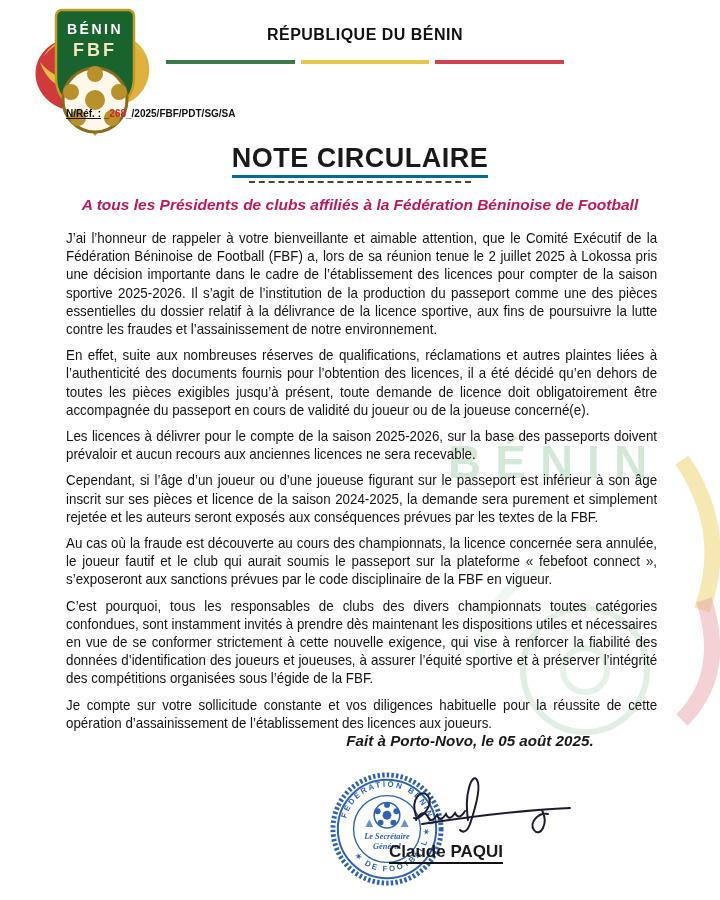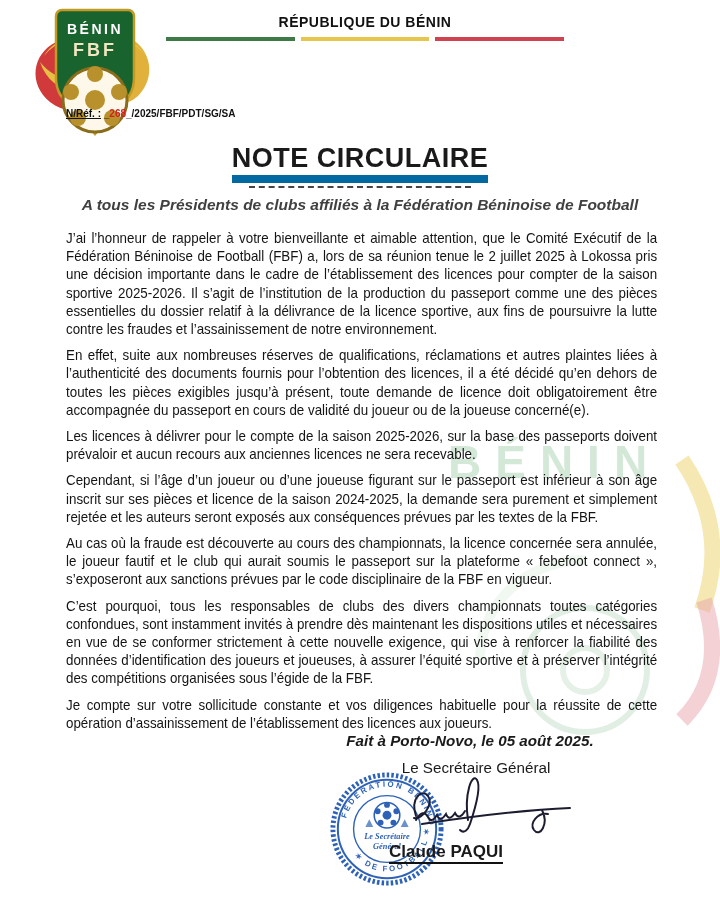--- a/index.html
+++ b/index.html
@@ -7,36 +7,36 @@
     position:relative;width:720px;height:900px;margin:0 auto;
     background:#ffffff;overflow:hidden;
     font-family:"Liberation Sans", sans-serif;color:#1a1a1a;
   }
   
   .watermark{position:absolute;left:420px;top:420px;width:300px;height:320px;z-index:0;pointer-events:none;}
   .content{position:relative;z-index:1;}
   
   .logo{position:absolute;left:26px;top:4px;width:138px;height:140px;}
   .header-text{position:absolute;left:30px;right:20px;top:10px;text-align:center;}
-  .republic{font-size:14px;font-weight:bold;letter-spacing:.5px;color:#111;margin:4px;}
+  .republic{font-size:16px;font-weight:bold;letter-spacing:.5px;color:#111;margin:16px;}
   .tricolor{width:398px;margin:7px auto 6px auto;display:flex;gap:6px;}
   .tricolor span{height:4px;flex:1;}
   .federation{font-size:25px;font-weight:bold;letter-spacing:.6px;color:#1c1c1c;margin:0;}
   .association{font-size:8.8px;font-weight:bold;letter-spacing:.15px;color:#3a3a3a;margin-top:5px;}
   
   .ref-line{position:absolute;left:66px;top:108px;font-size:10px;font-weight:bold;color:#111;}
   .ref-label{text-decoration:underline;}
   .ref-number{color:#d21f1f;}
   
   .title-wrap{position:absolute;left:0;right:0;top:143px;text-align:center;}
   .doc-title{display:inline-block;font-size:27px;font-weight:bold;letter-spacing:.5px;
-    border-bottom:8px solid #0369a1;padding-bottom:1px;margin:0;}
+    border-bottom:3px solid #0369a1;padding-bottom:1px;margin:0;}
   .title-dash{width:222px;margin:3px auto 0 auto;border-top:2px dashed #444;}
   .addressee{position:absolute;left:0;right:0;top:196px;text-align:center;
-    font-size:15.5px;font-weight:bold;font-style:italic;color:#404040;}
+    font-size:15.5px;font-weight:bold;font-style:italic;color:#be185d;}
   
   .paragraphs{position:absolute;left:66px;top:229px;width:646px;
     transform:scaleX(0.915);transform-origin:0 0;
     font-size:14.6px;line-height:18.2px;text-align:justify;color:#141414;}
   .paragraphs p{margin:0 0 8px 0;}
   
   .closing{position:absolute;left:0;top:726px;width:720px;height:150px;}
   .place-date{position:absolute;left:318px;top:6px;width:304px;text-align:center;
     font-size:15.2px;font-style:italic;font-weight:bold;}
   .sig-title{position:absolute;left:340px;top:33px;width:272px;text-align:center;font-size:15.2px;}
@@ -111,21 +111,20 @@
       <p>En effet, suite aux nombreuses réserves de qualifications, réclamations et autres plaintes liées à l’authenticité des documents fournis pour l’obtention des licences, il a été décidé qu’en dehors de toutes les pièces exigibles jusqu’à présent, toute demande de licence doit obligatoirement être accompagnée du passeport en cours de validité du joueur ou de la joueuse concerné(e).</p>
       <p>Les licences à délivrer pour le compte de la saison 2025-2026, sur la base des passeports doivent prévaloir et aucun recours aux anciennes licences ne sera recevable.</p>
       <p>Cependant, si l’âge d’un joueur ou d’une joueuse figurant sur le passeport est inférieur à son âge inscrit sur ses pièces et licence de la saison 2024-2025, la demande sera purement et simplement rejetée et les auteurs seront exposés aux conséquences prévues par les textes de la FBF.</p>
       <p>Au cas où la fraude est découverte au cours des championnats, la licence concernée sera annulée, le joueur fautif et le club qui aurait soumis le passeport sur la plateforme « febefoot connect », s’exposeront aux sanctions prévues par le code disciplinaire de la FBF en vigueur.</p>
       <p>C’est pourquoi, tous les responsables de clubs des divers championnats toutes catégories confondues, sont instamment invités à prendre dès maintenant les dispositions utiles et nécessaires en vue de se conformer strictement à cette nouvelle exigence, qui vise à renforcer la fiabilité des données d’identification des joueurs et joueuses, à assurer l’équité sportive et à préserver l’intégrité des compétitions organisées sous l’égide de la FBF.</p>
       <p>Je compte sur votre sollicitude constante et vos diligences habituelle pour la réussite de cette opération d’assainissement de l’établissement des licences aux joueurs.</p>
     </div>
 
     <div class="closing">
       <div class="place-date">Fait à Porto-Novo, le 05 août 2025.</div>
-      <div class="sig-title">Le Secrétaire Général</div>
 
       <svg class="stamp-wrap" viewBox="0 0 120 120" aria-hidden="true">
         <defs>
           <path id="arcTop" d="M 60,60 m -43,0 a 43,43 0 1 1 86,0" fill="none"></path>
           <path id="arcBottom" d="M 60,60 m -43,0 a 43,43 0 1 0 86,0" fill="none"></path>
         </defs>
         <circle cx="60" cy="60" r="55" fill="none" stroke="#2d62b8" stroke-width="5" stroke-dasharray="2.5,2.2"></circle>
         <circle cx="60" cy="60" r="50" fill="rgba(255,255,255,0.1)" stroke="#2d62b8" stroke-width="2"></circle>
         <circle cx="60" cy="60" r="34" fill="none" stroke="#2d62b8" stroke-width="1.4"></circle>
         <text font-size="8" font-weight="bold" fill="#2d62b8" letter-spacing="2.2" font-family="Liberation Sans, sans-serif">

